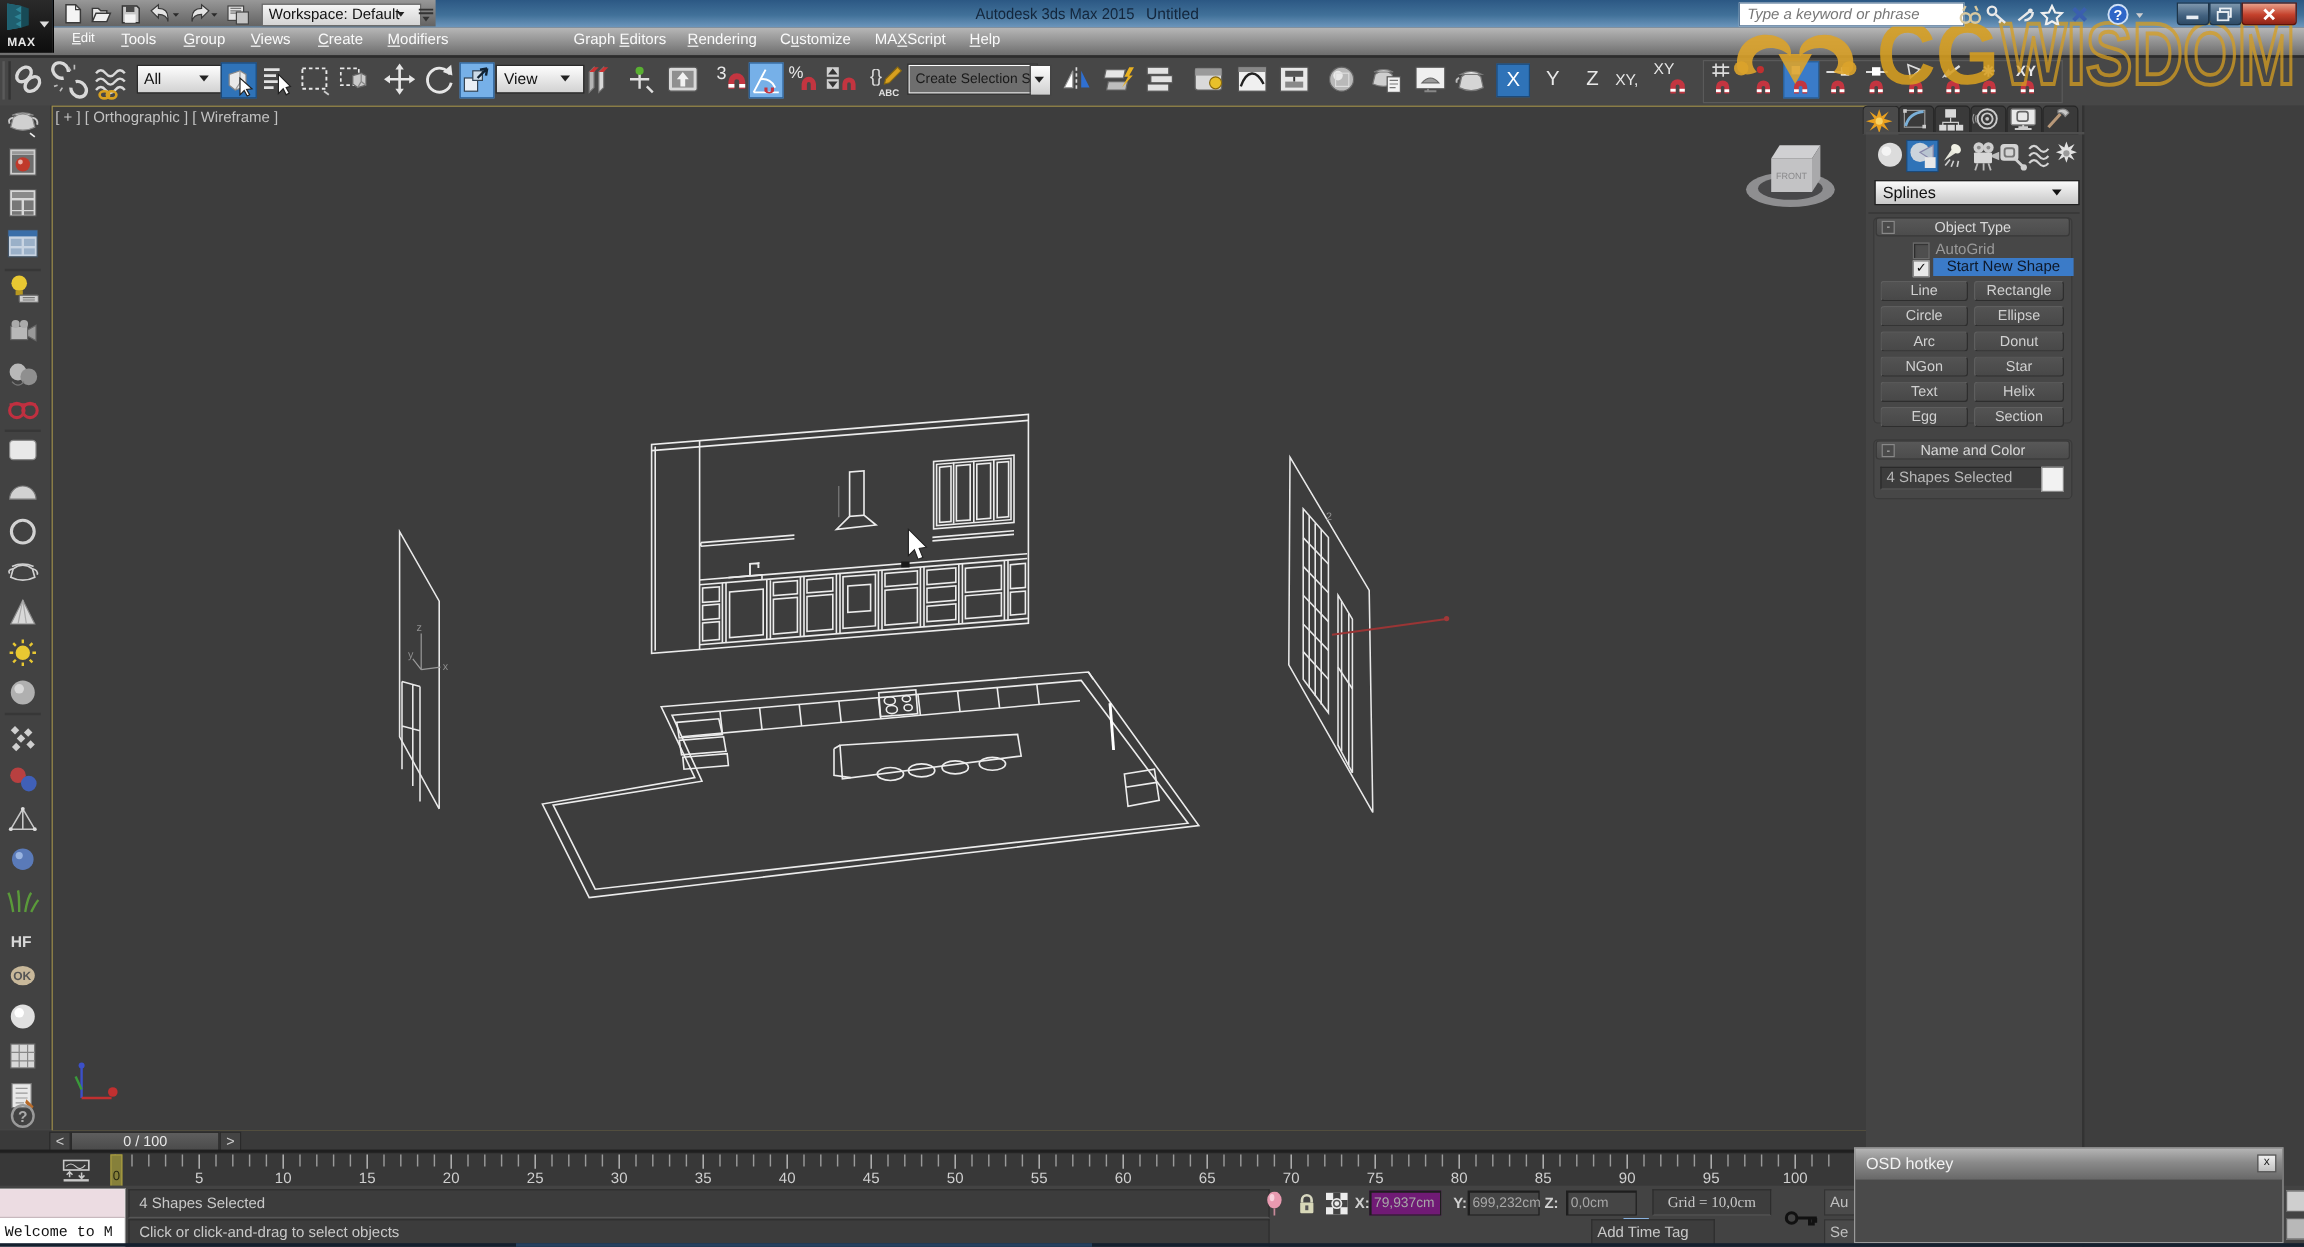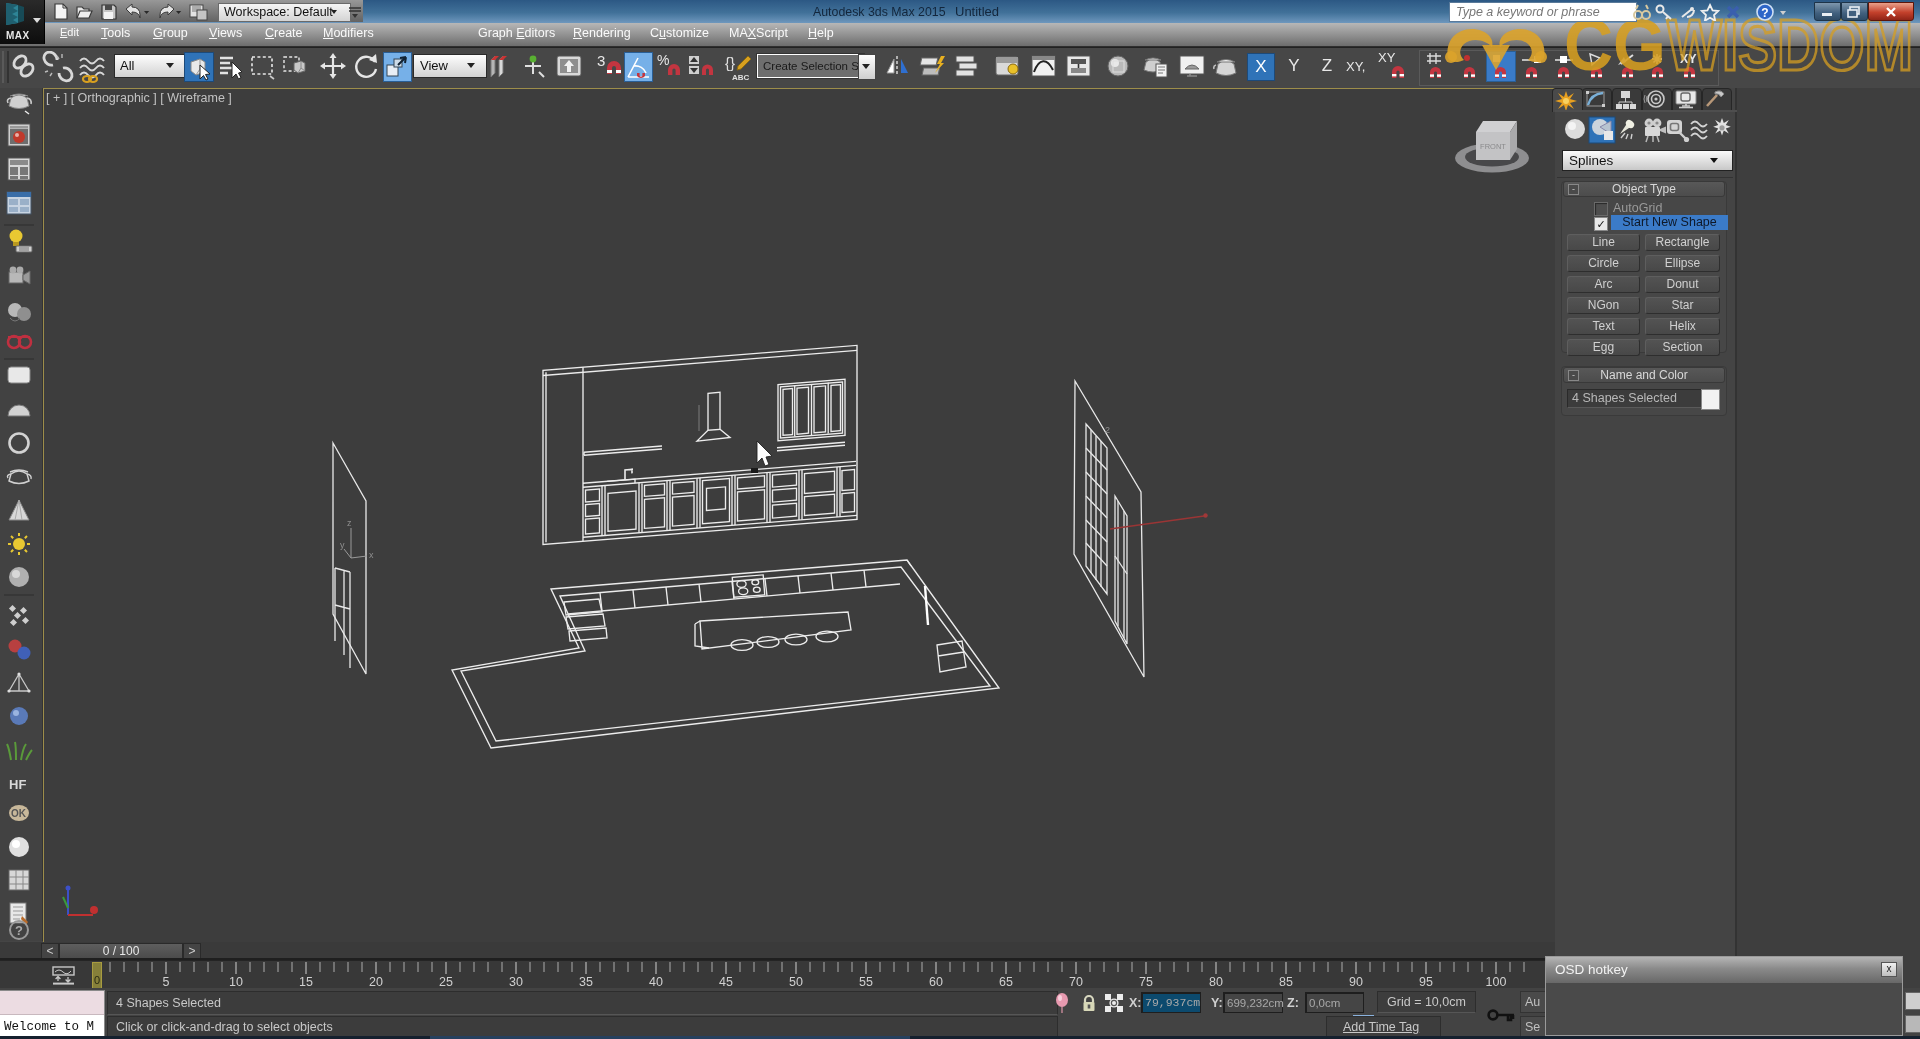--- a/index.html
+++ b/index.html
@@ -952,33 +952,33 @@
   </svg>
 
   <svg class="ab" style="left:1104px;top:5px;" width="20" height="20" viewBox="0 0 20 20">
     <rect x="1" y="1" width="18" height="18" fill="#ececec"></rect>
     <rect x="7" y="1" width="6" height="18" fill="#434343"></rect>
     <rect x="1" y="7" width="18" height="6" fill="#434343"></rect>
     <circle cx="10" cy="10" r="4.6" fill="#ececec"></circle>
     <circle cx="10" cy="10" r="2.6" fill="none" stroke="#555" stroke-width="1.2"></circle>
   </svg>
   <div class="ab" style="left:1129px;top:8px;color:#d0d0d0;font-size:12.5px;font-weight:bold;">X:</div>
-  <div class="ab" style="left:1141px;top:4px;width:55px;height:18px;background:#0c4a6e;border:2px solid #1e1e1e;border-bottom-width:1px;border-right-width:1px;color:#a8a8a8;font-size:11.5px;line-height:18px;padding-left:2px;font-family:Liberation Mono, monospace;">79,937cm</div>
+  <div class="ab" style="left:1141px;top:4px;width:55px;height:18px;background:#701a75;border:2px solid #1e1e1e;border-bottom-width:1px;border-right-width:1px;color:#a8a8a8;font-size:11.5px;line-height:18px;padding-left:2px;">79,937cm</div>
   <div class="ab" style="left:1211px;top:8px;color:#d0d0d0;font-size:12.5px;font-weight:bold;">Y:</div>
   <div class="ab" style="left:1223px;top:4px;width:55px;height:18px;background:#454545;border:2px solid #1e1e1e;border-bottom-width:1px;border-right-width:1px;color:#a8a8a8;font-size:11.5px;line-height:18px;padding-left:2px;">699,232cm</div>
   <div class="ab" style="left:1287px;top:8px;color:#d0d0d0;font-size:12.5px;font-weight:bold;">Z:</div>
   <div class="ab" style="left:1305px;top:4px;width:54px;height:18px;background:#454545;border:2px solid #1e1e1e;border-bottom-width:1px;border-right-width:1px;color:#a8a8a8;font-size:11.5px;line-height:18px;padding-left:2px;">0,0cm</div>
-  <div class="ab" style="left:1377px;top:3px;width:97px;height:20px;background:#3d3d3d;border:1px solid #2d2d2d;border-bottom-color:#565656;color:#c8c8c8;font-size:12.5px;text-align:center;line-height:20px;">Grid = 10,0cm</div>
+  <div class="ab" style="left:1377px;top:3px;width:97px;height:20px;background:#3d3d3d;border:1px solid #2d2d2d;border-bottom-color:#565656;color:#c8c8c8;font-size:12.5px;text-align:center;line-height:20px;font-family:Liberation Serif, serif;">Grid = 10,0cm</div>
   <div class="ab" style="left:1353px;top:27px;width:19px;height:21px;background:#2f73b8;border:1px solid #8ab2dd;">
     <svg width="19" height="21" viewBox="0 0 19 21">
         <rect x="4" y="4" width="11" height="12" fill="none" stroke="#fff" stroke-width="1.6"></rect>
         <rect x="6.5" y="6.5" width="6" height="7" fill="none" stroke="#fff" stroke-width="1.2"></rect>
       </svg>
   </div>
-  <div class="ab" style="left:1326px;top:28px;width:97px;height:20px;background:#3d3d3d;border:1px solid #2d2d2d;border-bottom-color:#565656;color:#c8c8c8;font-size:12.5px;line-height:20px;padding-left:16px;text-decoration:underline;">Add Time Tag</div>
+  <div class="ab" style="left:1326px;top:28px;width:97px;height:20px;background:#3d3d3d;border:1px solid #2d2d2d;border-bottom-color:#565656;color:#c8c8c8;font-size:12.5px;line-height:20px;padding-left:4px;">Add Time Tag</div>
 
   <svg class="ab" style="left:1487px;top:18px;" width="30" height="18" viewBox="0 0 30 18">
     <circle cx="6" cy="9" r="4.4" fill="none" stroke="#111" stroke-width="2.6"></circle>
     <path d="M10.5 9 H27 M21 9 v5 h3 v-5 M26 9 v4" stroke="#111" stroke-width="2.6" fill="none"></path>
   </svg>
   <div class="ab" style="left:1520px;top:3px;width:25px;height:20px;background:#4a4a4a;border:1px solid #333;color:#c0c0c0;font-size:12.5px;line-height:20px;padding-left:4px;">Au</div>
   <div class="ab" style="left:1520px;top:28px;width:25px;height:20px;background:#4a4a4a;border:1px solid #333;color:#c0c0c0;font-size:12.5px;line-height:20px;padding-left:4px;">Se</div>
 
   <div class="ab" style="left:1905px;top:4px;width:15px;height:16px;background:#cfcfcf;border:1px solid #666;"></div>
   <div class="ab" style="left:1905px;top:27px;width:15px;height:16px;background:#b8b8b8;border:1px solid #666;"></div>

